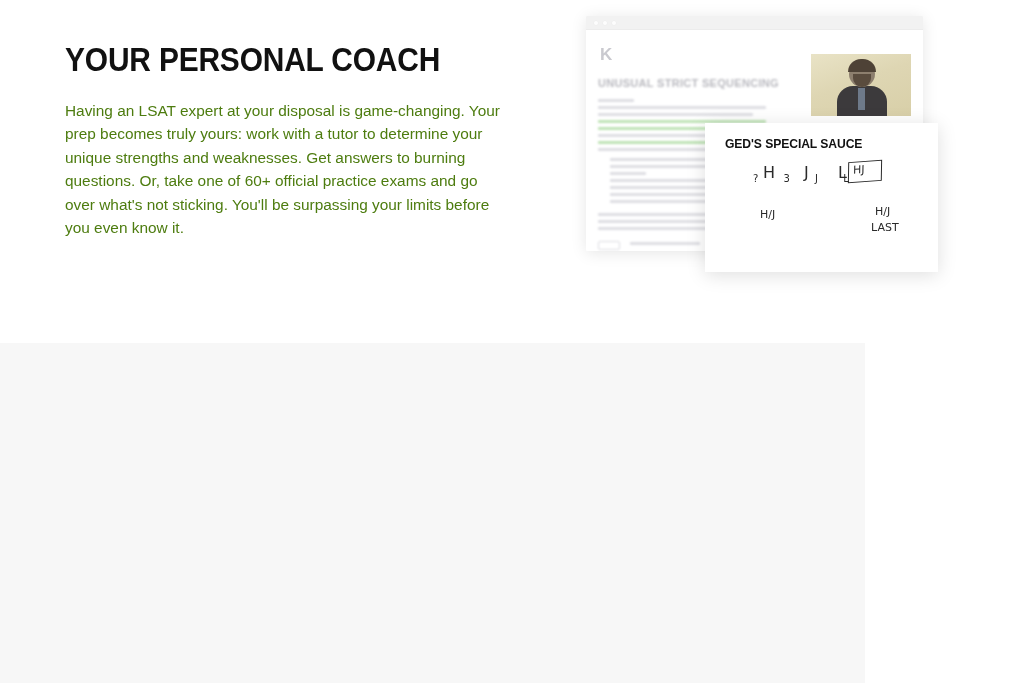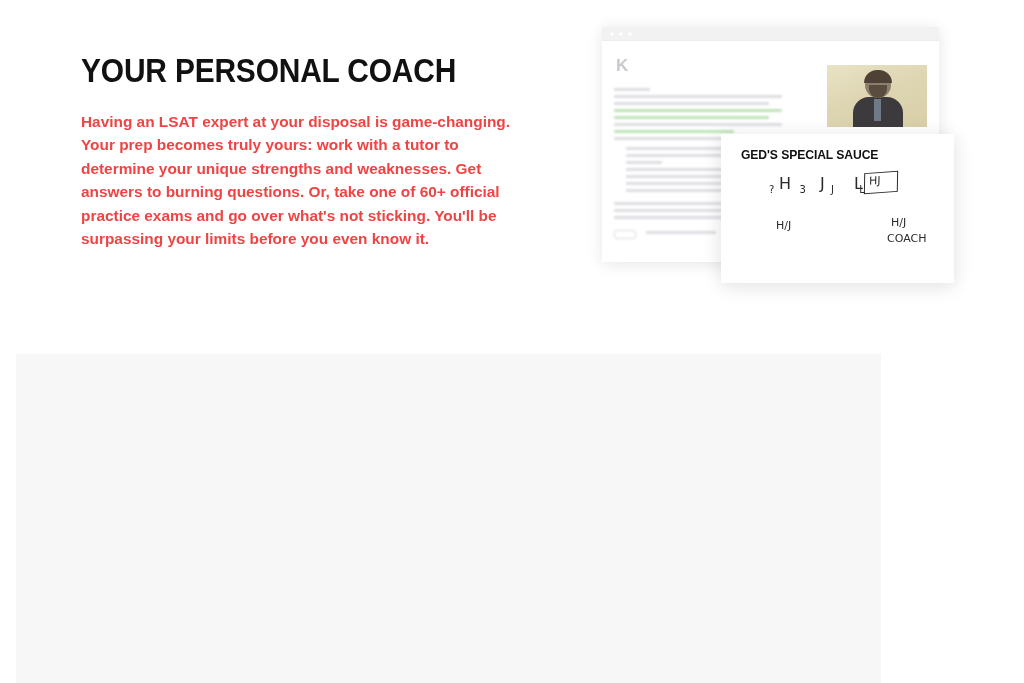--- a/index.html
+++ b/index.html
@@ -5,37 +5,37 @@
   * { box-sizing: border-box; }
   html, body { margin:0; padding:0; }
   body {
     width:1024px; height:683px; overflow:hidden;
     font-family:"Liberation Sans", sans-serif;
     background:#ffffff; color:#2b2b2b;
   }
   .page { position:relative; width:1024px; height:683px; }
 
   
-  .section { position:absolute; left:16px; width:865px;margin-top:11px; }
+  .section { position:absolute; left:0; width:865px; }
   .section-one { top:0; height:343px; background:#ffffff; }
   .section-two { top:343px; height:340px; background:#f7f7f7; }
 
   
   .txtcol { position:absolute; }
   .headline {
     font-family:"Liberation Sans Narrow","Liberation Sans", sans-serif;
     font-weight:bold; font-stretch:condensed;
     font-size:34px; line-height:1.02; letter-spacing:-0.2px;
     color:#111111; text-transform:uppercase;
     transform:scaleX(0.88); transform-origin:left center;
     white-space:nowrap; margin:0 0 22px 0;
   }
   .bodytext {
-    font-size:15.4px; line-height:1.53; color:#ef4444;
-    margin:0; font-weight:700;
+    font-size:15.4px; line-height:1.53; color:#4d7c0f;
+    margin:0; font-weight:400;
   }
   .col-left  { left:65px; top:42px;  width:440px; }
 
   
   .mock-browser {
     position:absolute; left:586px; top:16px; width:337px; height:235px;
     background:#ffffff; box-shadow:0 2px 16px rgba(0,0,0,0.10);
     overflow:hidden; border-radius:1px;
   }
   .mb-chrome {
@@ -135,20 +135,21 @@
     <div class="mock-browser">
       <div class="mb-chrome">
         <div class="mb-dots">
           <span class="mb-dot"></span>
           <span class="mb-dot"></span>
           <span class="mb-dot"></span>
         </div>
       </div>
       <div class="mb-body">
         <div class="mb-logo">K</div>
+        <div class="mb-title">UNUSUAL STRICT SEQUENCING</div>
 
         <div class="mb-paras">
           <div class="ln s"></div>
           <div class="ln l"></div>
           <div class="ln xl"></div>
           <div class="ln l g"></div>
           <div class="ln xl g"></div>
           <div class="ln l"></div>
           <div class="ln m g"></div>
           <div class="ln xl"></div>
@@ -187,21 +188,21 @@
 
     <div class="whiteboard">
       <div class="wb-title">GED'S SPECIAL SAUCE</div>
       <div class="hw wb-r1">H J L</div>
       <div class="hw wb-r1b">? 3 J L</div>
       <div class="wb-box">
         <span>HJ</span>
       </div>
       <div class="hw wb-r2">H/J</div>
       <div class="hw wb-r4">H/J</div>
-      <div class="hw wb-r5">COACH</div>
+      <div class="hw wb-r5">LAST</div>
     </div>
   </div>
 
   <div class="section section-two">
 
     
 
     
   </div>
 

